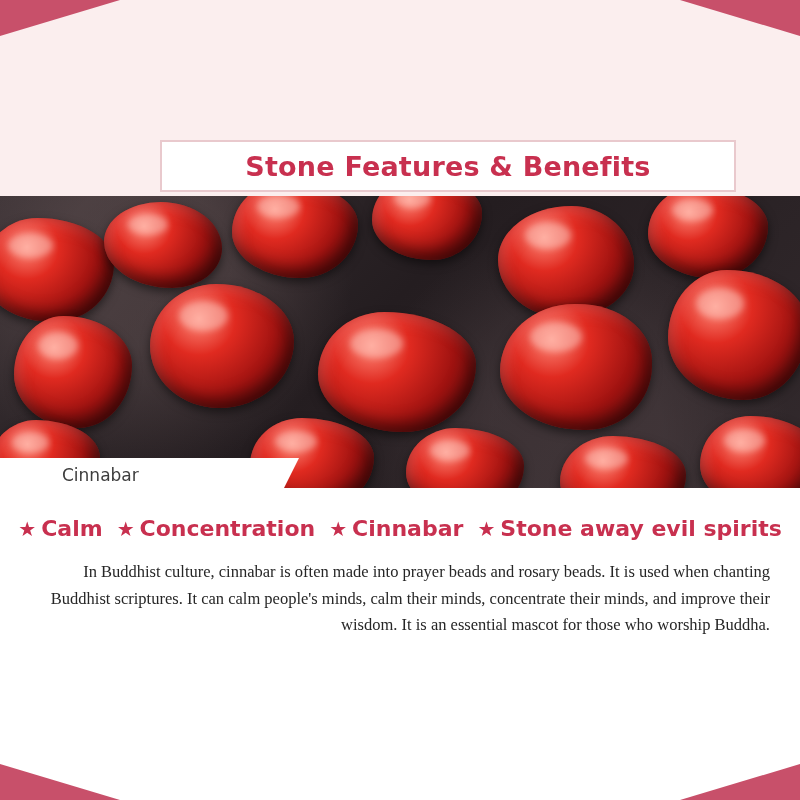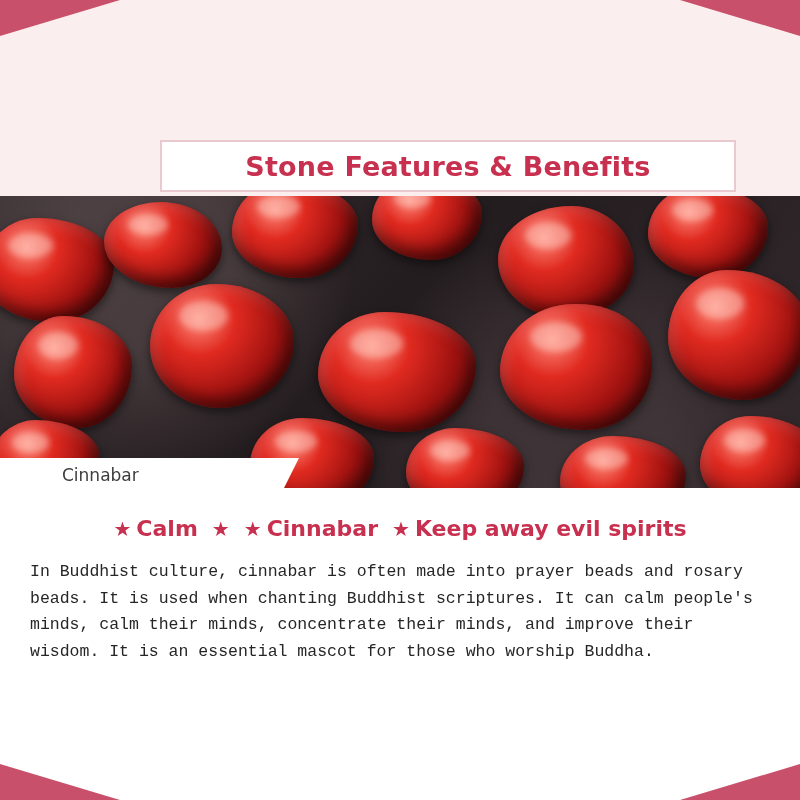--- a/index.html
+++ b/index.html
@@ -204,25 +204,25 @@
   }
   .benefit-label {
     font-family: "DejaVu Sans", sans-serif;
     font-size: 22px;
     font-weight: bold;
     color: #c8304f;
   }
 
   .body-text {
     margin: 18px 30px 0 30px;
-    font-family: Liberation Mono, monospace;
+    font-family: Liberation Serif, serif;
     font-size: 16.5px;
     line-height: 1.62;
     color: #262626;
-    text-align: left;
+    text-align: right;
   }
 </style>
 </head>
 <body>
 
 <div id="page">
 
   <div class="header"></div>
 
   <div class="corner corner-tl"></div>
@@ -289,27 +289,28 @@
 
   <div class="content">
 
     <div class="benefits">
       <div class="benefit">
         <span class="benefit-star">★</span>
         <span class="benefit-label">Calm</span>
       </div>
       <div class="benefit">
         <span class="benefit-star">★</span>
+        <span class="benefit-label">Concentration</span>
       </div>
       <div class="benefit">
         <span class="benefit-star">★</span>
         <span class="benefit-label">Cinnabar</span>
       </div>
       <div class="benefit">
         <span class="benefit-star">★</span>
-        <span class="benefit-label">Keep away evil spirits</span>
+        <span class="benefit-label">Stone away evil spirits</span>
       </div>
     </div>
 
     <p class="body-text">In Buddhist culture, cinnabar is often made into prayer beads and rosary beads. It is used when chanting Buddhist scriptures. It can calm people's minds, calm their minds, concentrate their minds, and improve their wisdom. It is an essential mascot for those who worship Buddha.</p>
   </div>
 
 </div>
 
 </body></html>

